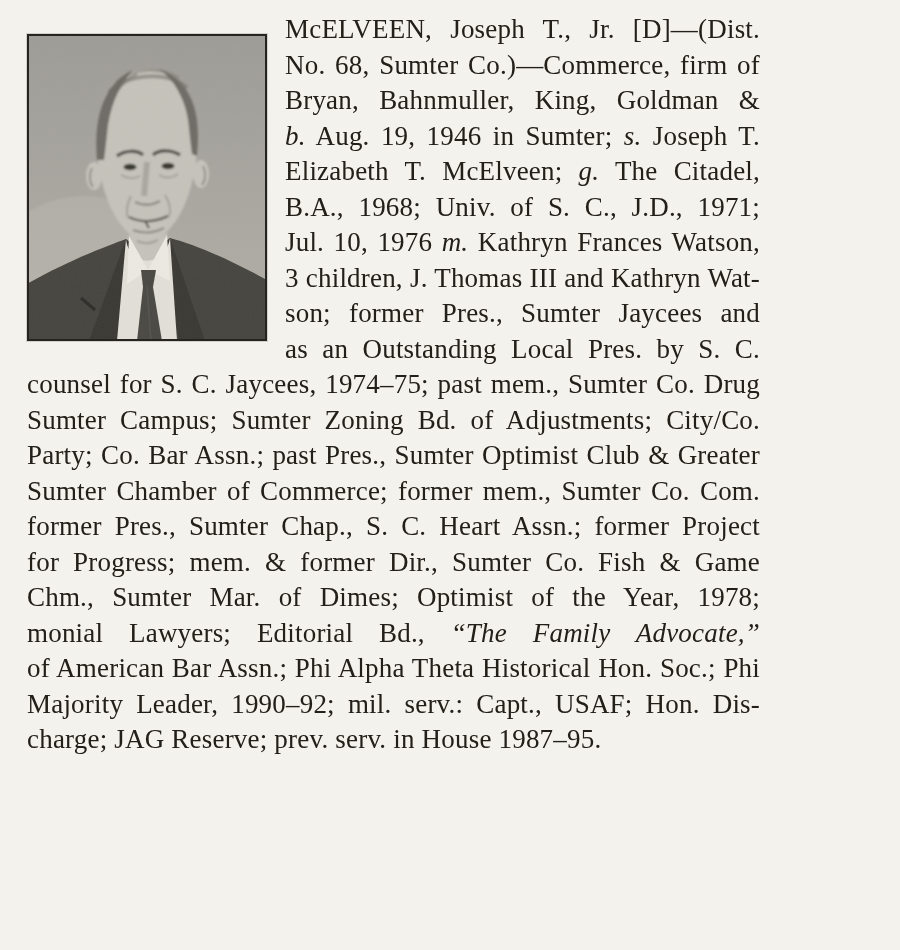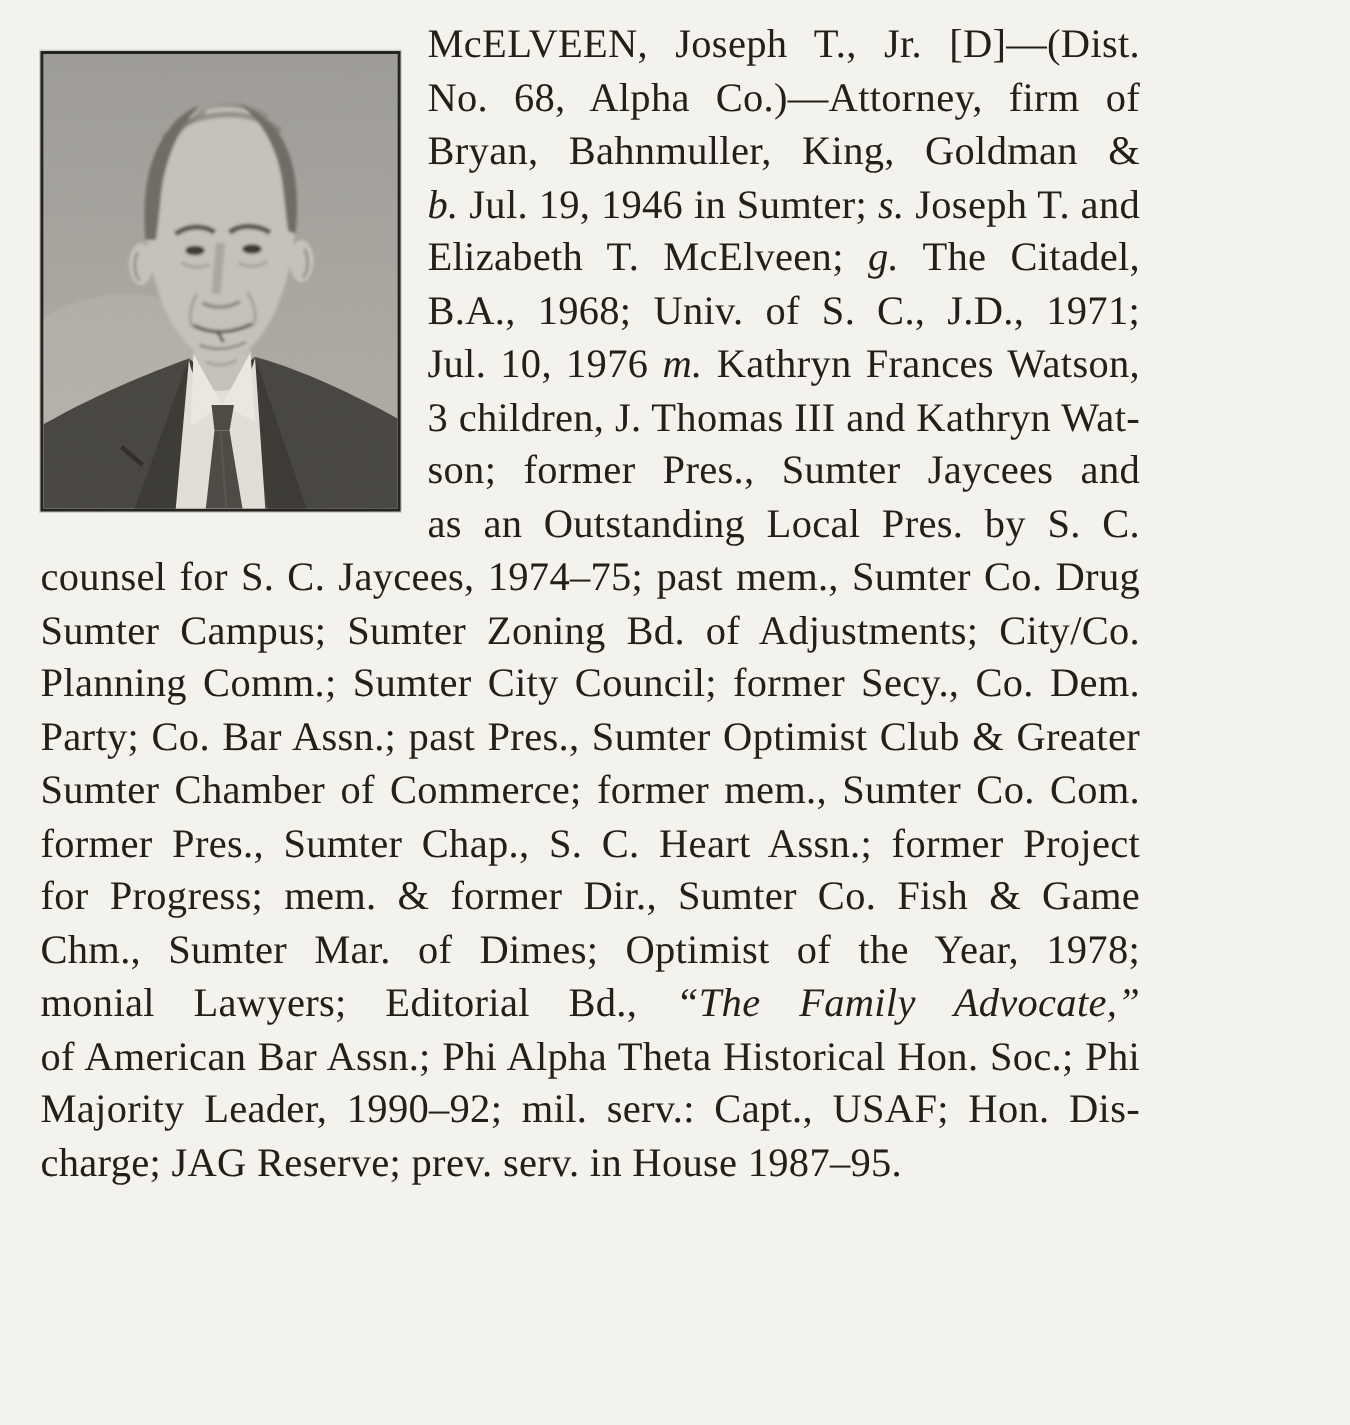--- a/index.html
+++ b/index.html
@@ -119,32 +119,31 @@
             <path d="M112,234 L127,234 L124,251 L114,251 Z" fill="var(--tie)"></path>
             <path d="M114,251 L124,251 L133,305 L108,305 Z" fill="var(--tie)"></path>
             <path d="M118,251 L122,305" stroke="#5e5c55" stroke-width="1.5" fill="none" opacity="0.6"></path>
           </g>
 
           <rect width="236" height="303" filter="url(#grain)" opacity="0.15"></rect>
         </svg>
       </div>
 
     <div class="line"><span>McELVEEN, Joseph T., Jr. [D]—(Dist.</span></div>
-        <div class="line"><span>No. 68, Alpha Co.)—Attorney, firm of</span></div>
+        <div class="line"><span>No. 68, Sumter Co.)—Commerce, firm of</span></div>
         <div class="line"><span>Bryan, Bahnmuller, King, Goldman &amp;</span></div>
-        <div class="line"><span class="it">b.</span><span> Jul. 19, 1946 in Sumter; </span><span class="it">s.</span><span> Joseph T. and</span></div>
+        <div class="line"><span class="it">b.</span><span> Aug. 19, 1946 in Sumter; </span><span class="it">s.</span><span> Joseph T. and</span></div>
         <div class="line"><span>Elizabeth T. McElveen; </span><span class="it">g.</span><span> The Citadel,</span></div>
         <div class="line"><span>B.A., 1968; Univ. of S. C., J.D., 1971;</span></div>
         <div class="line"><span>Jul. 10, 1976 </span><span class="it">m.</span><span> Kathryn Frances Watson,</span></div>
         <div class="line"><span>3 children, J. Thomas III and Kathryn Wat-</span></div>
         <div class="line"><span>son; former Pres., Sumter Jaycees and selected</span></div>
         <div class="line"><span>as an Outstanding Local Pres. by S. C. Jaycees, 1973–74; legal</span></div>
         <div class="line"><span>counsel for S. C. Jaycees, 1974–75; past mem., Sumter Co. Drug</span></div>
         <div class="line"><span>Sumter Campus; Sumter Zoning Bd. of Adjustments; City/Co.</span></div>
-        <div class="line"><span>Planning Comm.; Sumter City Council; former Secy., Co. Dem.</span></div>
         <div class="line"><span>Party; Co. Bar Assn.; past Pres., Sumter Optimist Club &amp; Greater</span></div>
         <div class="line"><span>Sumter Chamber of Commerce; former mem., Sumter Co. Com.</span></div>
         <div class="line"><span>former Pres., Sumter Chap., S. C. Heart Assn.; former Project</span></div>
         <div class="line"><span>for Progress; mem. &amp; former Dir., Sumter Co. Fish &amp; Game Assn.;</span></div>
         <div class="line"><span>Chm., Sumter Mar. of Dimes; Optimist of the Year, 1978; Sumter’s</span></div>
         <div class="line"><span>monial Lawyers; Editorial Bd., </span><span class="it">“The Family Advocate,”</span><span> publication</span></div>
         <div class="line"><span>of American Bar Assn.; Phi Alpha Theta Historical Hon. Soc.; Phi</span></div>
         <div class="line"><span>Majority Leader, 1990–92; mil. serv.: Capt., USAF; Hon. Dis-</span></div>
         <div class="line ragged"><span>charge; JAG Reserve; prev. serv. in House 1987–95.</span></div>
       </div>

